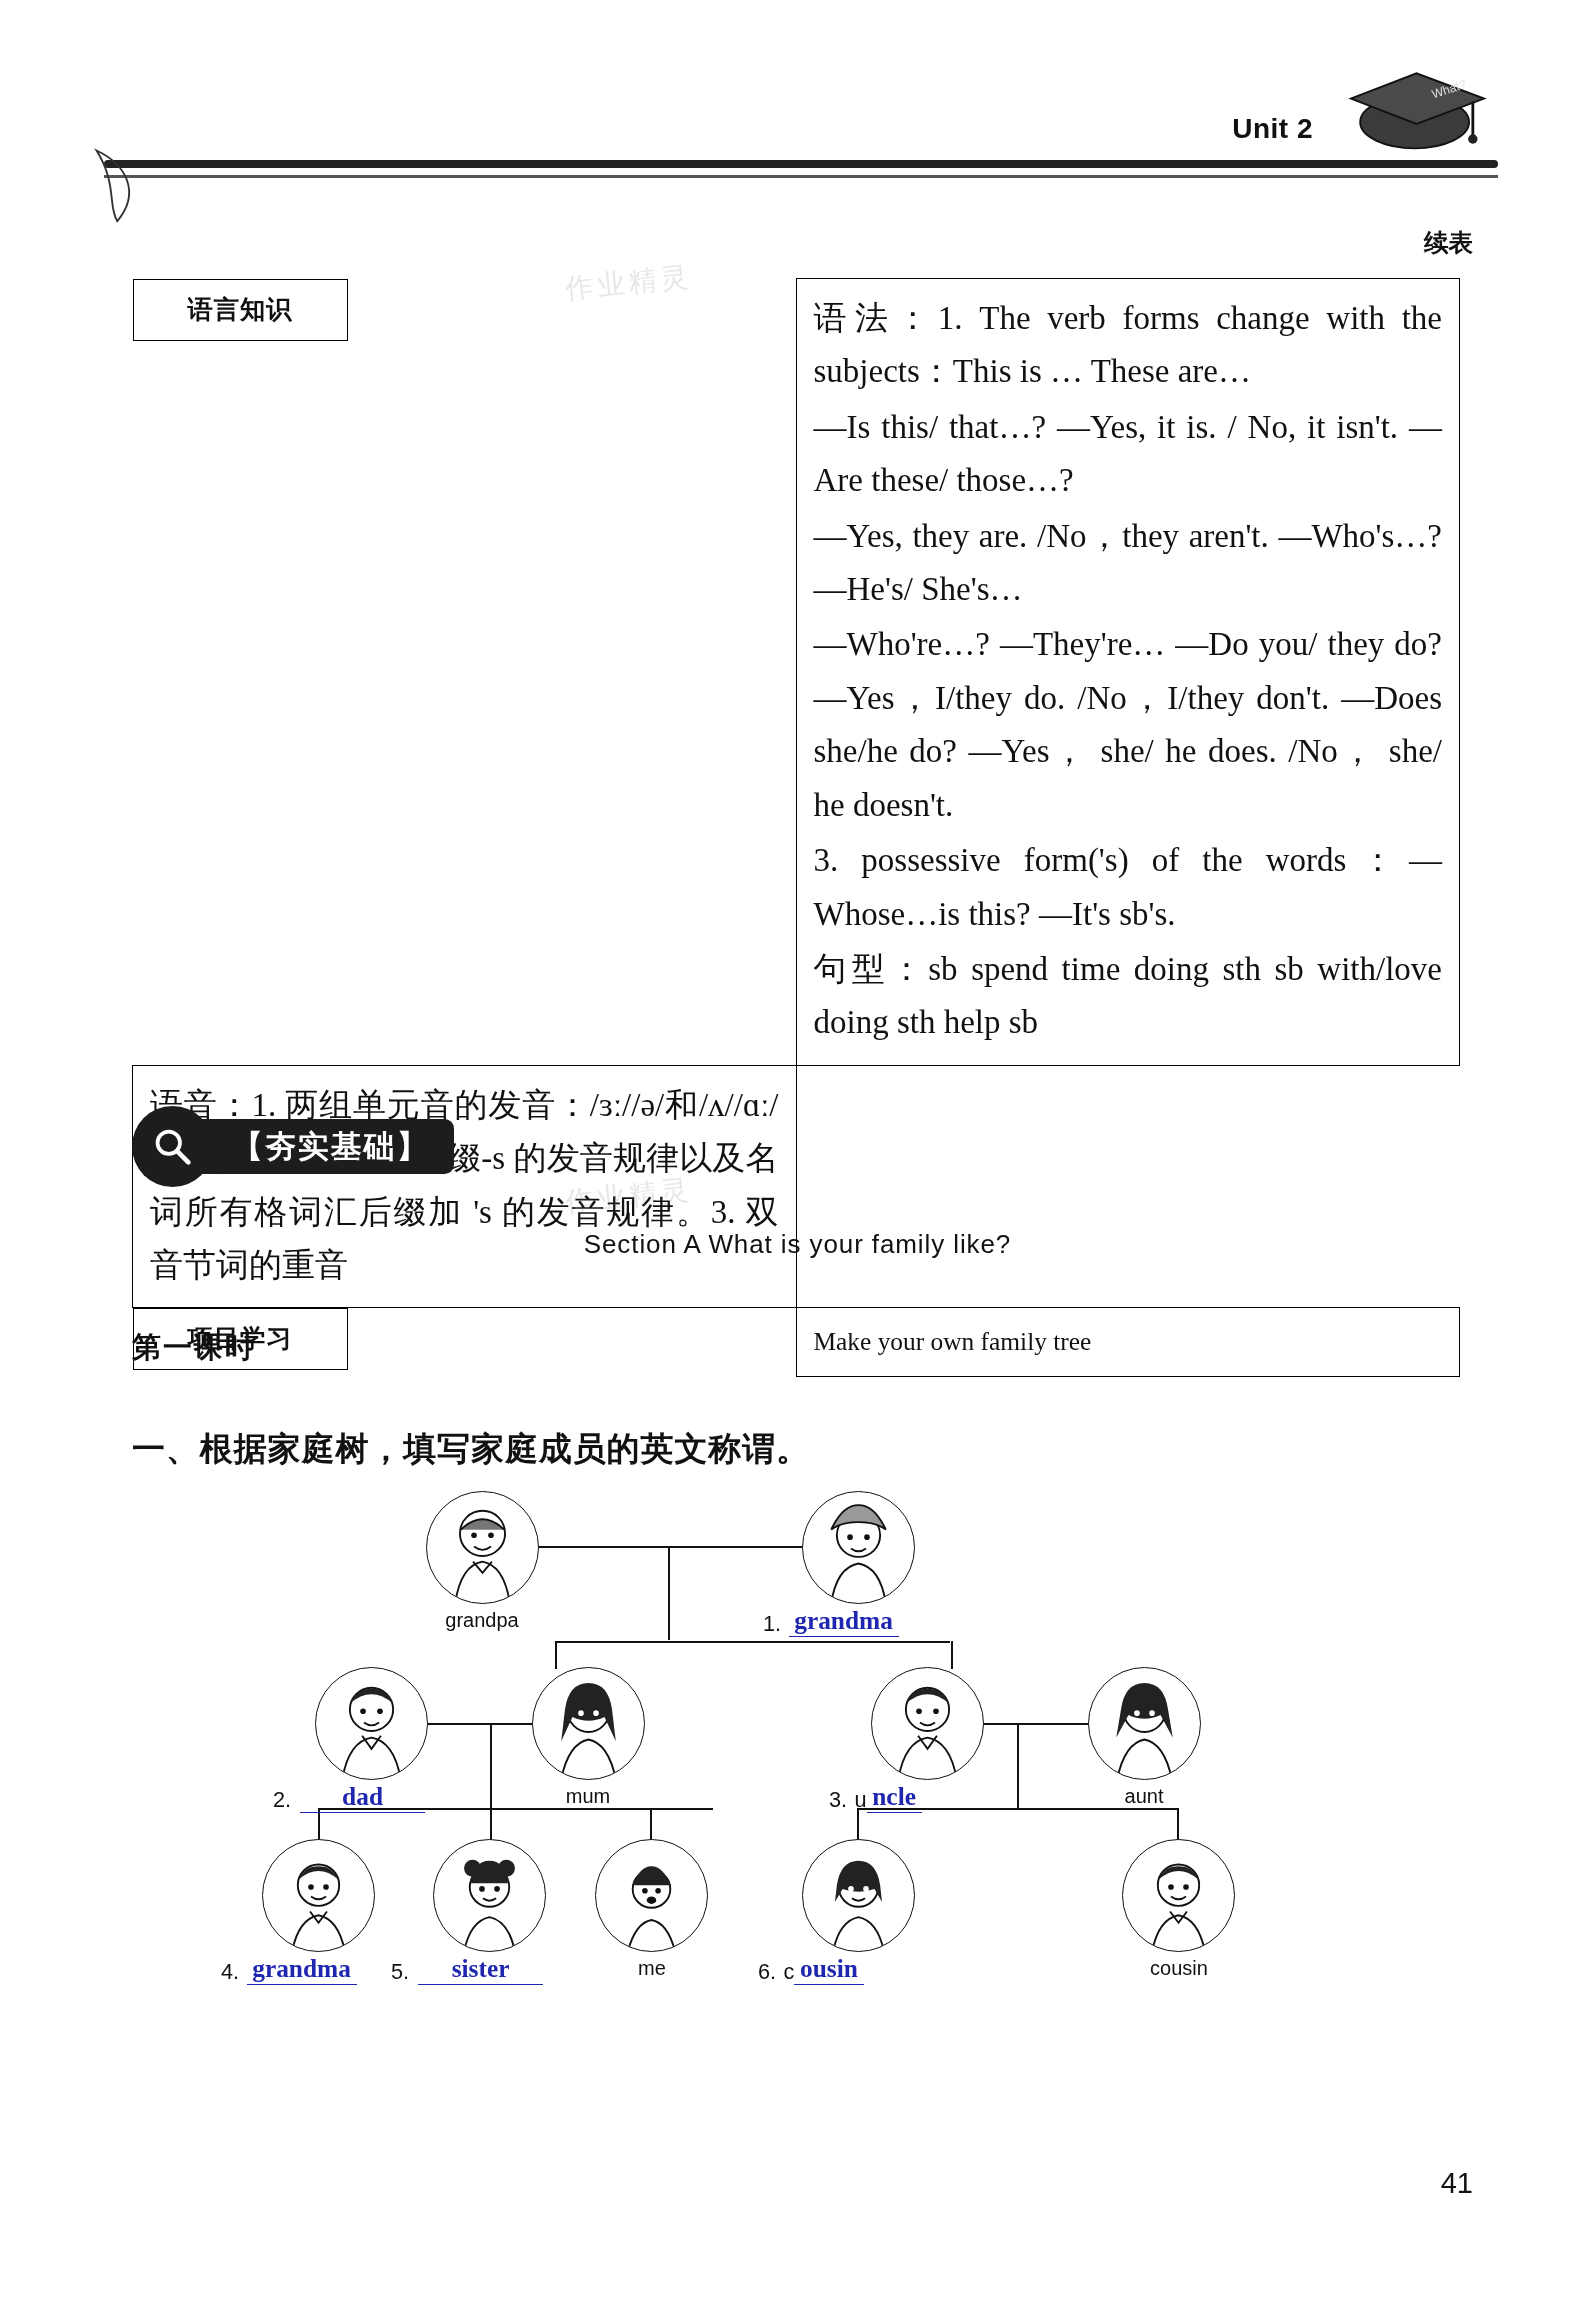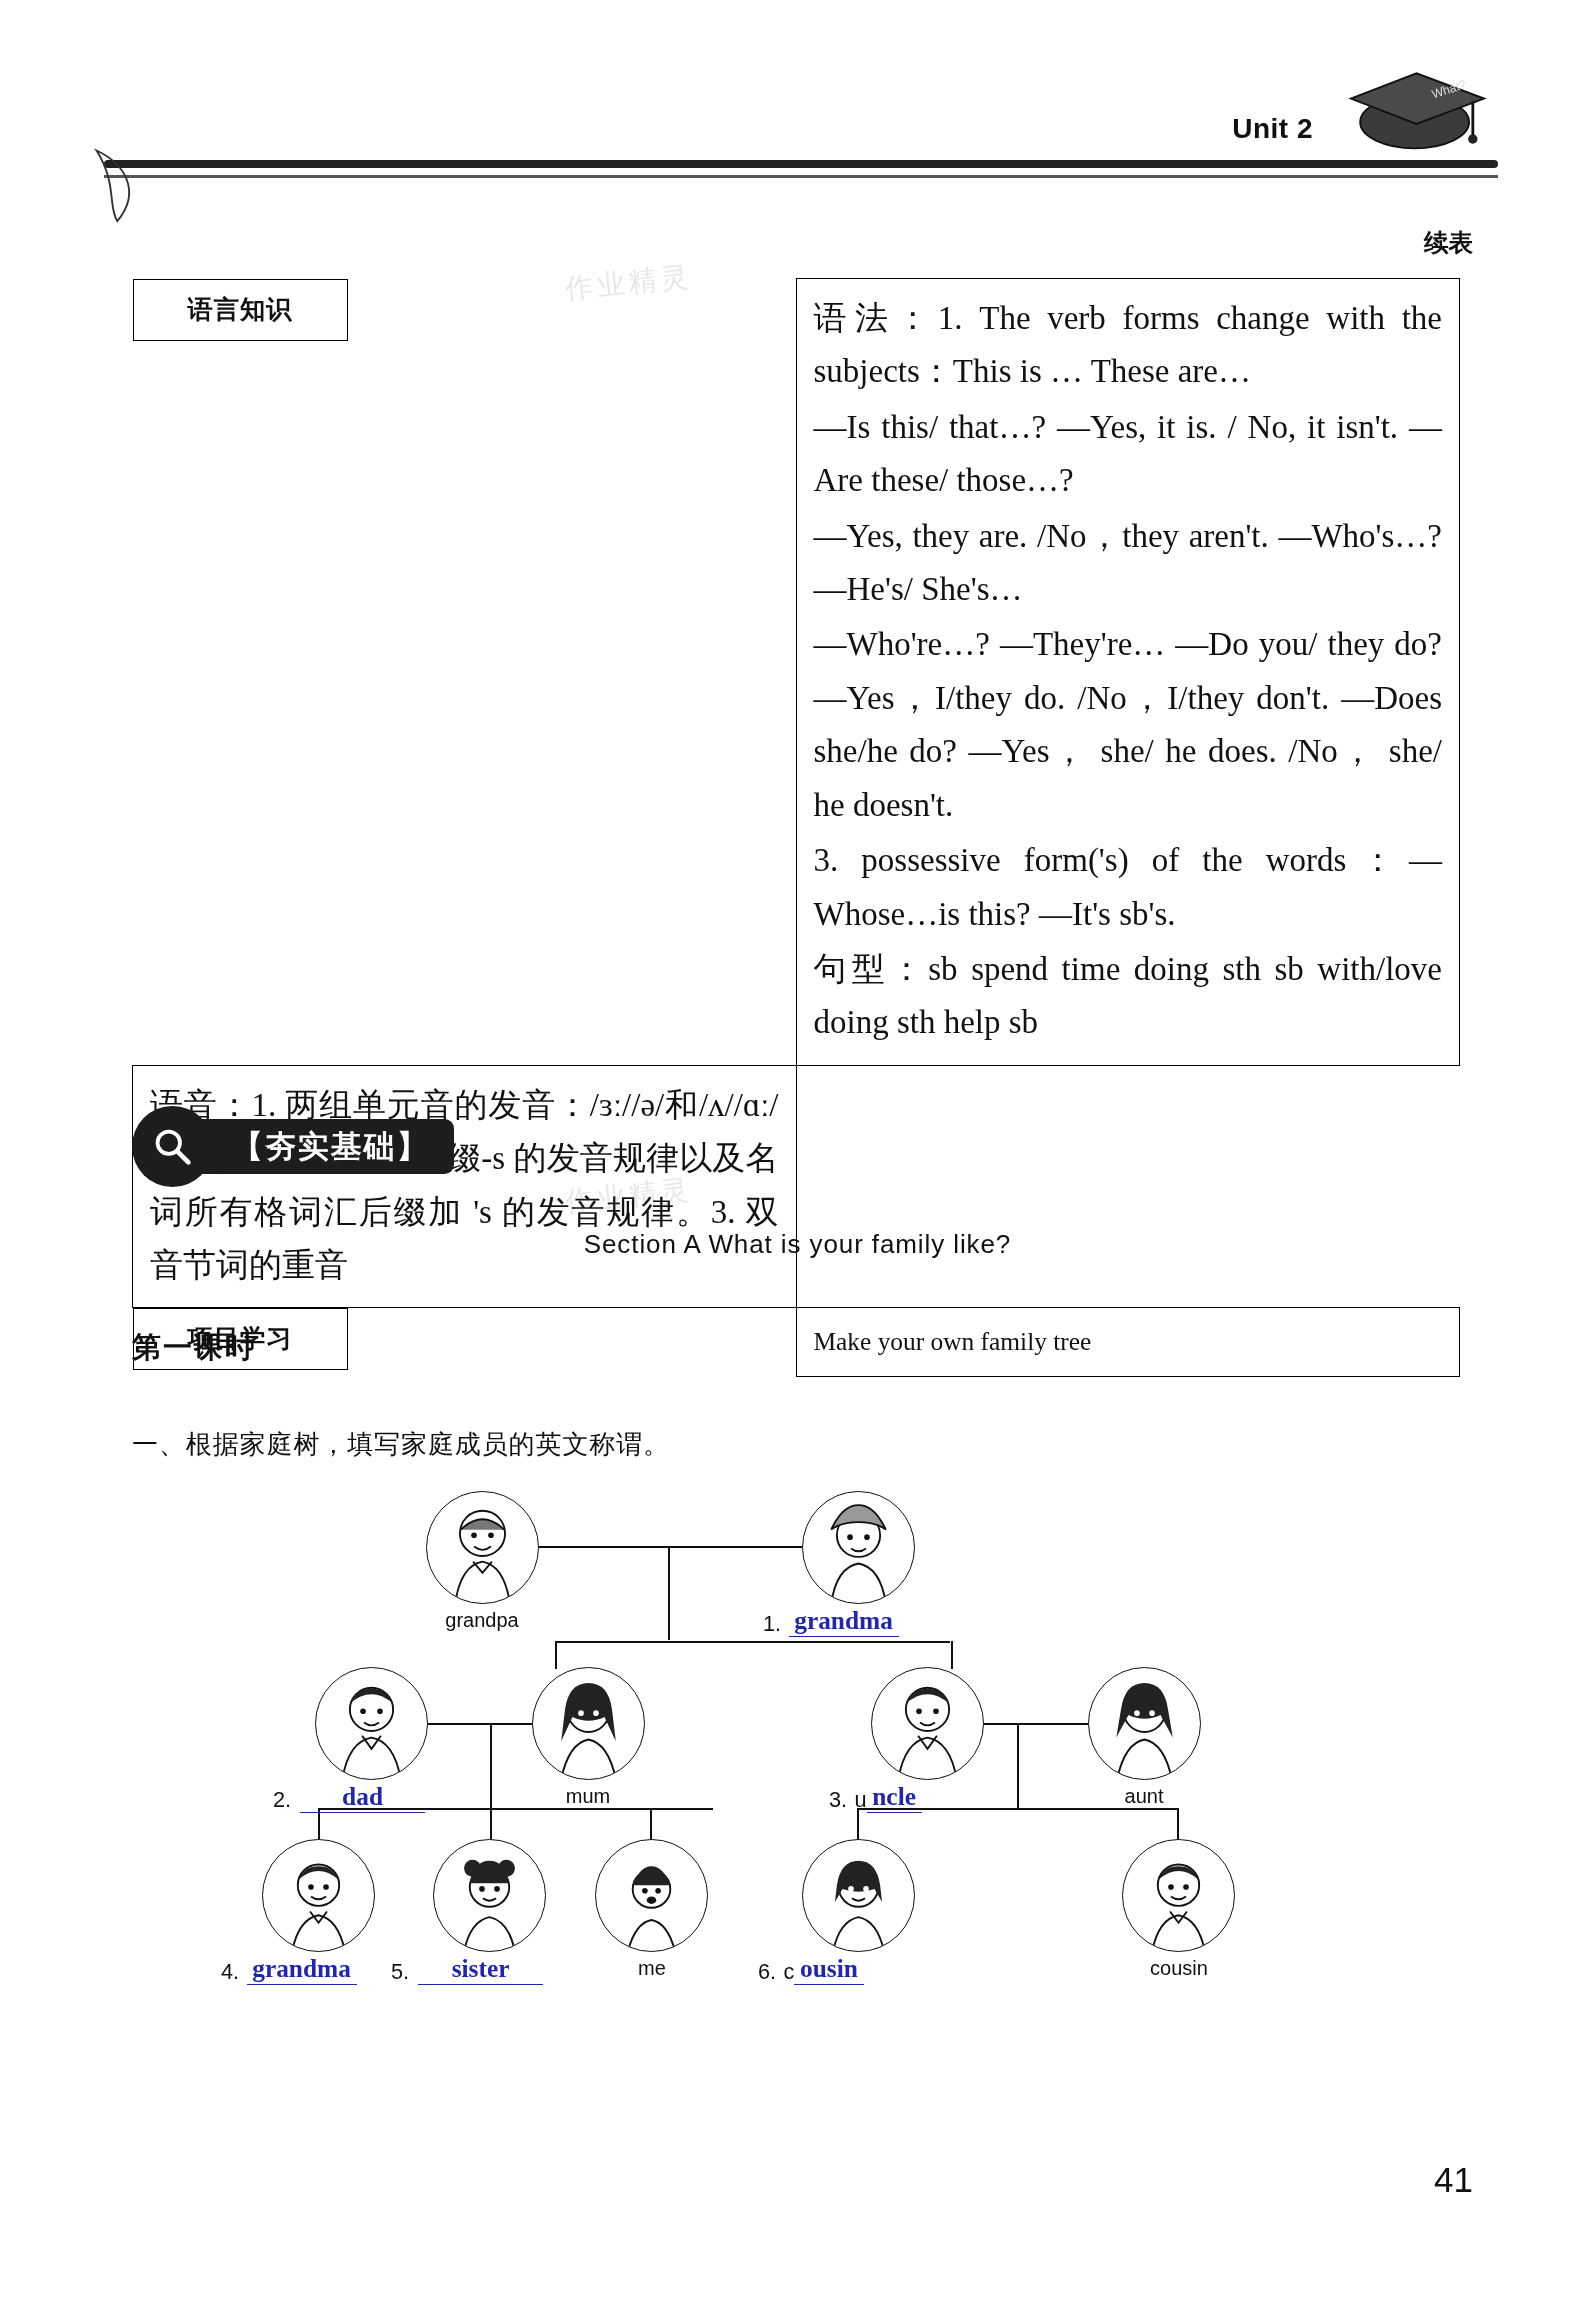--- a/index.html
+++ b/index.html
@@ -150,22 +150,22 @@
     font-family: "Liberation Sans", sans-serif;
     font-weight: bold;
     font-size: 29px;
     letter-spacing: 1.9px;
   }
   .question {
     position: absolute;
     left: 132px;
     top: 1427px;
     font-family: "Liberation Sans", sans-serif;
-    font-weight: normal;
-    font-size: 26px;
+    font-weight: bold;
+    font-size: 33px;
     letter-spacing: 0.9px;
   }
 
   
   .tree {
     position: absolute;
     left: 273px;
     top: 1488px;
     width: 1055px;
     height: 612px;
@@ -207,21 +207,21 @@
     background: #111;
   }
   .lnh { height: 1.9px; }
   .lnv { width: 1.9px; }
 
   .page-num {
     position: absolute;
     right: 122px;
     bottom: 99px;
     font-family: "Liberation Sans", sans-serif;
-    font-size: 35px;
+    font-size: 29px;
     text-align: center;
   }
 
   
   .wm {
     position: absolute;
     color: rgba(120,120,120,0.18);
     font-family: "Liberation Sans", sans-serif;
     font-size: 28px;
     letter-spacing: 3.8px;

